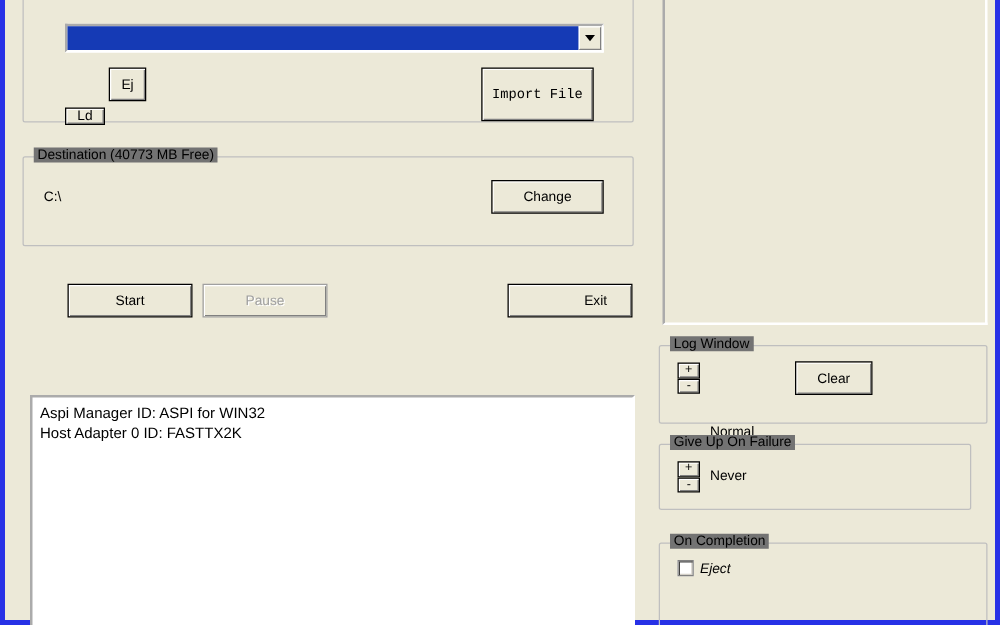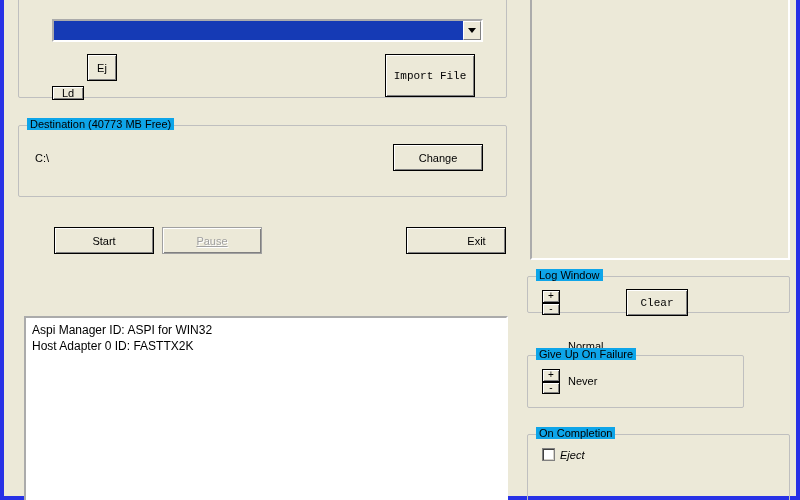--- a/index.html
+++ b/index.html
@@ -21,21 +21,21 @@
   
   .group {
     position: absolute;
     border: 1px solid #bfbfbf;
     border-radius: 2px;
   }
   .group .title {
     position: absolute;
     top: -8px;
     left: 8px;
-    background: #0ea5e9;
+    background: #737373;
     padding: 0 3px;
     font-size: 11px;
     white-space: nowrap;
   }
   
   .combo {
     position: absolute;
     display: flex;
     height: 23px;
     border: 2px inset #fff;
@@ -79,21 +79,20 @@
     cursor: default;
     padding: 0;
     display: flex;
     align-items: center;
     justify-content: center;
   }
   .btn.disabled {
     color: #a0a0a0;
     text-shadow: 1px 1px 0 #fff;
     border-color: #a0a0a0;
-    text-decoration: underline;
   }
   
   .lbl {
     position: absolute;
     font-size: 11px;
   }
   
   .log {
     position: absolute;
     border: 2px inset #fff;
@@ -173,31 +172,31 @@
   <button class="btn disabled" style="left:158px; top:227px; width:100px; height:27px;">Pause</button>
   <button class="btn" style="left:402px; top:227px; width:100px; height:27px;padding-left:41px;">Exit</button>
 
   <div class="log" style="left:20px; top:316px; width:484px; height:190px;">
       <div class="log-line">Aspi Manager ID: ASPI for WIN32</div>
       <div class="log-line">Host Adapter 0 ID: FASTTX2K</div>
     </div>
 
   <div class="panel" style="left:526px; top:-30px; width:260px; height:290px;"></div>
 
-  <div class="group" style="left:523px; top:276px; width:263px; height:37px;">
+  <div class="group" style="left:523px; top:276px; width:263px; height:63px;">
     <span class="title">Log Window</span>
     <div class="spin" style="left:14px; top:13px;">
       <div>+</div>
       <div>-</div>
     </div>
     <span class="lbl" style="left:40px; top:19px;margin-top:44px;">Normal</span>
-    <button class="btn" style="left:98px; top:12px; width:62px; height:27px;font-family:Liberation Mono, monospace;">Clear</button>
-  </div>
-
-  <div class="group" style="left:523px; top:355px; width:217px; height:53px;text-decoration:underline;">
+    <button class="btn" style="left:108px; top:12px; width:62px; height:27px;">Clear</button>
+  </div>
+
+  <div class="group" style="left:523px; top:355px; width:250px; height:53px;text-decoration:underline;">
     <span class="title">Give Up On Failure</span>
     <div class="spin" style="left:14px; top:13px;">
       <div>+</div>
       <div>-</div>
     </div>
     <span class="lbl" style="left:40px; top:19px;">Never</span>
   </div>
 
   <div class="group" style="left:523px; top:434px; width:263px; height:80px;">
     <span class="title">On Completion</span>

